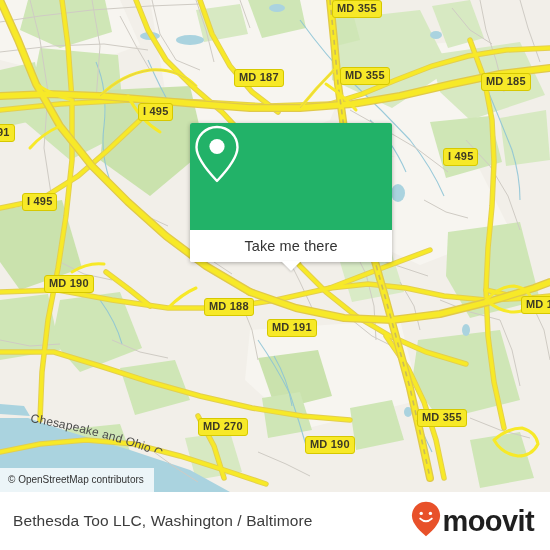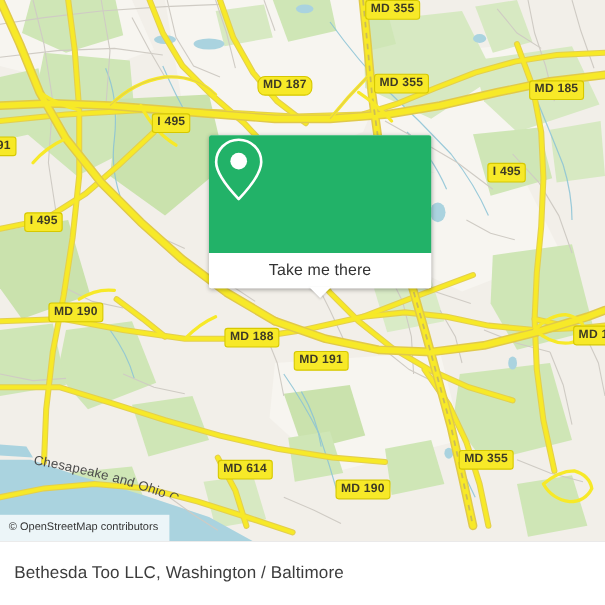--- a/index.html
+++ b/index.html
@@ -369,33 +369,33 @@
           <path d="M168,308 Q182,294 196,288"></path>
         </g>
         <g fill="none" stroke="#e3cf4e" stroke-width="1">
           <path d="M100,96 Q122,74 150,70 Q178,68 196,86"></path>
           <path d="M300,108 Q316,88 334,70"></path>
         </g>
       </g>
     </svg>
 
     <div class="shield" style="left:332px; top:0px;">MD 355</div>
-    <div class="shield" style="left:234px; top:69px;border-radius:7px;">MD 187</div>
+    <div class="shield" style="left:234px; top:69px;">MD 187</div>
     <div class="shield" style="left:340px; top:67px;">MD 355</div>
     <div class="shield" style="left:481px; top:73px;">MD 185</div>
     <div class="shield" style="left:138px; top:103px;">I 495</div>
     <div class="shield" style="left:443px; top:148px;">I 495</div>
     <div class="shield" style="left:-8px;  top:124px;">91</div>
     <div class="shield" style="left:22px;  top:193px;">I 495</div>
     <div class="shield" style="left:44px;  top:275px;">MD 190</div>
     <div class="shield" style="left:164px; top:298px;margin-left:40px;">MD 188</div>
     <div class="shield" style="left:521px; top:296px;">MD 1</div>
     <div class="shield" style="left:267px; top:319px;">MD 191</div>
     <div class="shield" style="left:417px; top:409px;">MD 355</div>
-    <div class="shield" style="left:198px; top:418px;">MD 614</div>
+    <div class="shield" style="left:198px; top:418px;">MD 270</div>
     <div class="shield" style="left:305px; top:436px;">MD 190</div>
 
 
     <div class="canal-label">
       <svg width="190" height="40" viewBox="0 0 190 40">
         <defs>
           <path id="canalpath" d="M2,10 Q70,22 120,40 Q150,52 178,72" fill="none"></path>
         </defs>
         <text>
           <textPath href="#canalpath" startOffset="0">Chesapeake and Ohio Canal</textPath>
@@ -417,15 +417,26 @@
       <div id="popup-footer">
         <span id="popup-label">Take me there</span>
         <span id="popup-tail"></span>
       </div>
     </div>
 
   </div>
 
   <div id="footer">
     <span id="footer-title">Bethesda Too LLC, Washington / Baltimore</span>
+    <span id="brand">
+      <span>
+        <svg width="30" height="36" viewBox="0 0 30 36">
+          <path d="M15 0.8 C7.1 0.8 0.9 7 0.9 14.8 C0.9 23 10.3 31.5 15 35.2 C19.7 31.5 29.1 23 29.1 14.8 C29.1 7 22.9 0.8 15 0.8 Z" fill="#e8512a"></path>
+          <circle cx="10.2" cy="12.4" r="1.7" fill="#ffffff"></circle>
+          <circle cx="19.4" cy="12.4" r="1.7" fill="#ffffff"></circle>
+          <path d="M9.2 17.6 Q15 23 20.8 17.6" fill="none" stroke="#ffffff" stroke-width="1.9" stroke-linecap="round"></path>
+        </svg>
+      </span>
+      <span id="brand-wordmark">moovit</span>
+    </span>
   </div>
 
 </div>
 
 </body></html>

